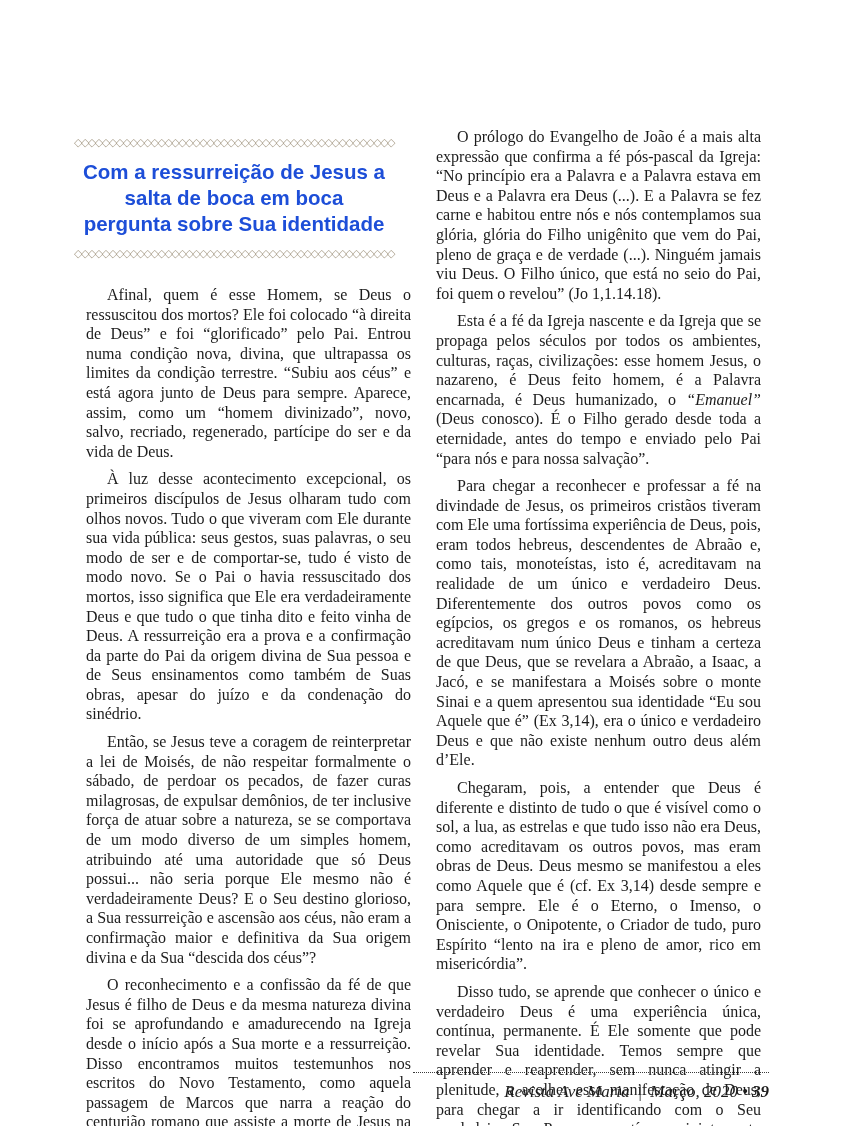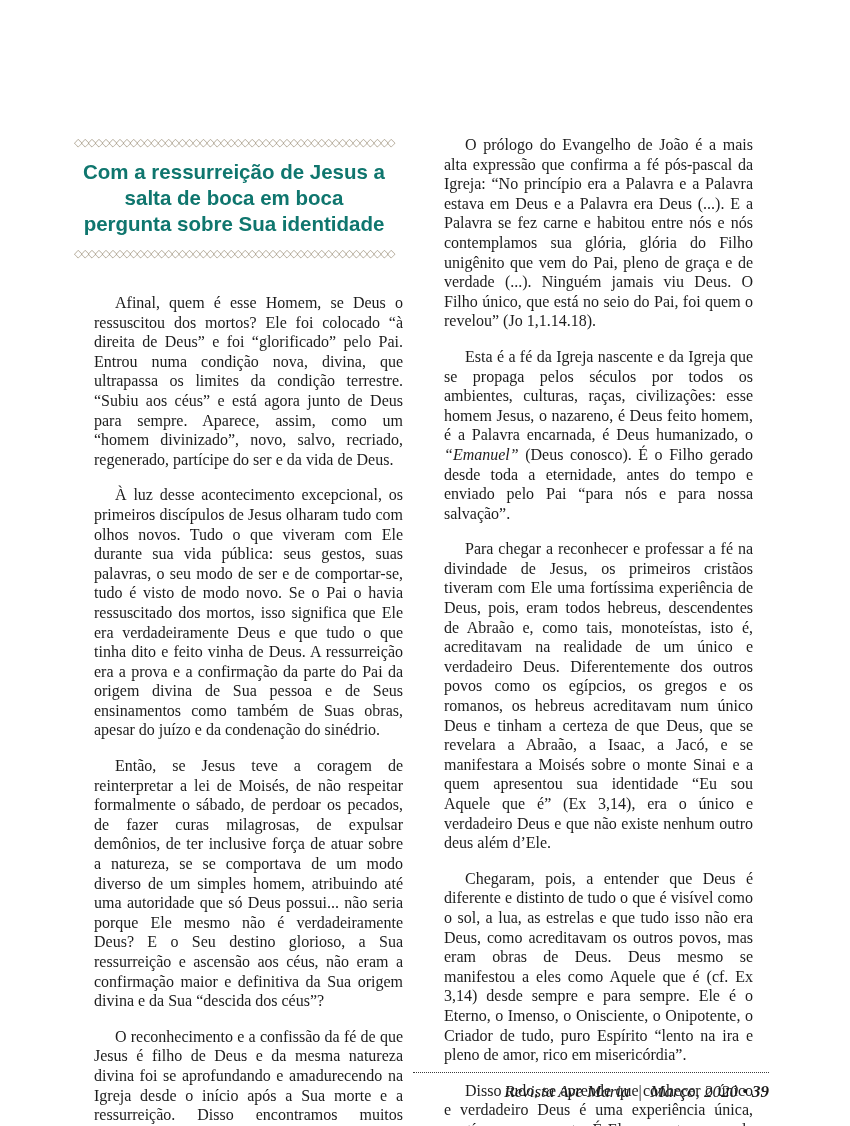--- a/index.html
+++ b/index.html
@@ -12,31 +12,31 @@
   
   .header { position:absolute; left:63px; top:136px; width:342px; text-align:center; }
   .diamond-border {
     color:#a89d89; font-family:"DejaVu Sans", sans-serif;
     font-size:11px; letter-spacing:-1.5px; line-height:13px; height:14px;
     overflow:hidden; white-space:nowrap; text-align:center;
   }
   .title {
     margin:9px 0 10px 0;
     font-family:"Liberation Sans", sans-serif; font-weight:bold;
-    font-size:20.5px; line-height:26px; color:#0f766e;
+    font-size:20.5px; line-height:26px; color:#1d4ed8;
   }
   .title span { display:block; white-space:nowrap; }
 
   
   .col {
     position:absolute; width:341px;
     font-size:16px; line-height:19.6px; color:#1c1c1c;
     text-align:justify; hyphens:auto;
   }
-  .col p { margin:16px; padding:0; text-indent:21px; }
+  .col p { margin:8px; padding:0; text-indent:21px; }
   .col-left  { left:78px;  top:277px; }
   .col-right { left:428px; top:119px; }
   em { }
   .end-dot {
     color:#7a5426; font-size:14px; padding-left:4px;
     font-family:"DejaVu Sans", sans-serif;
   }
 
   
   .footer {

